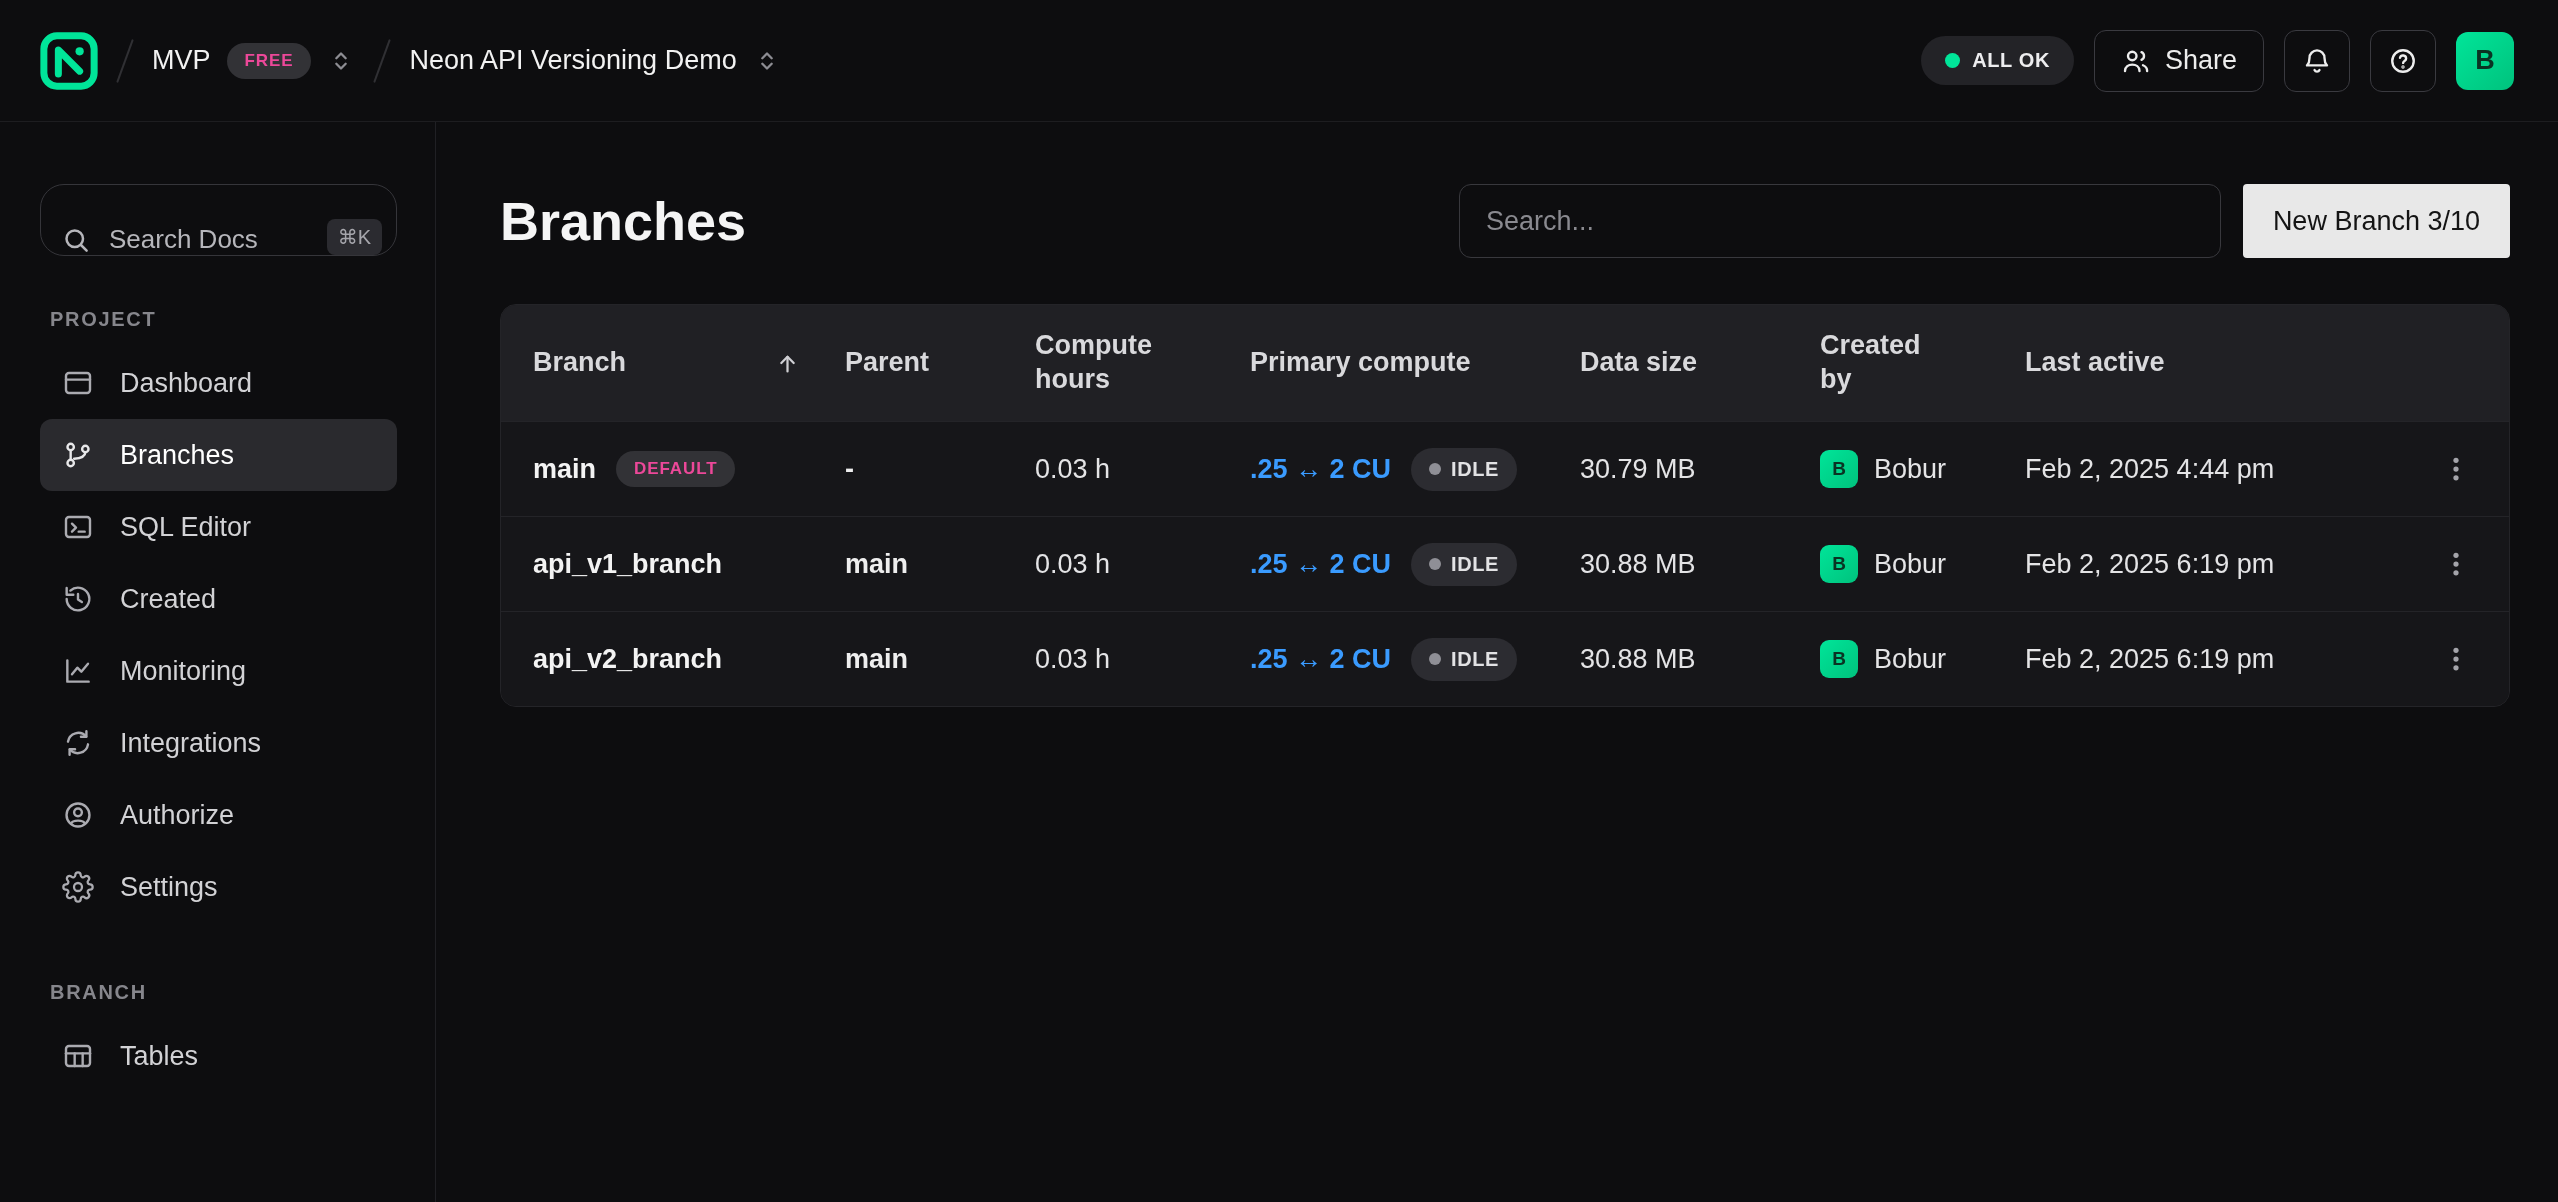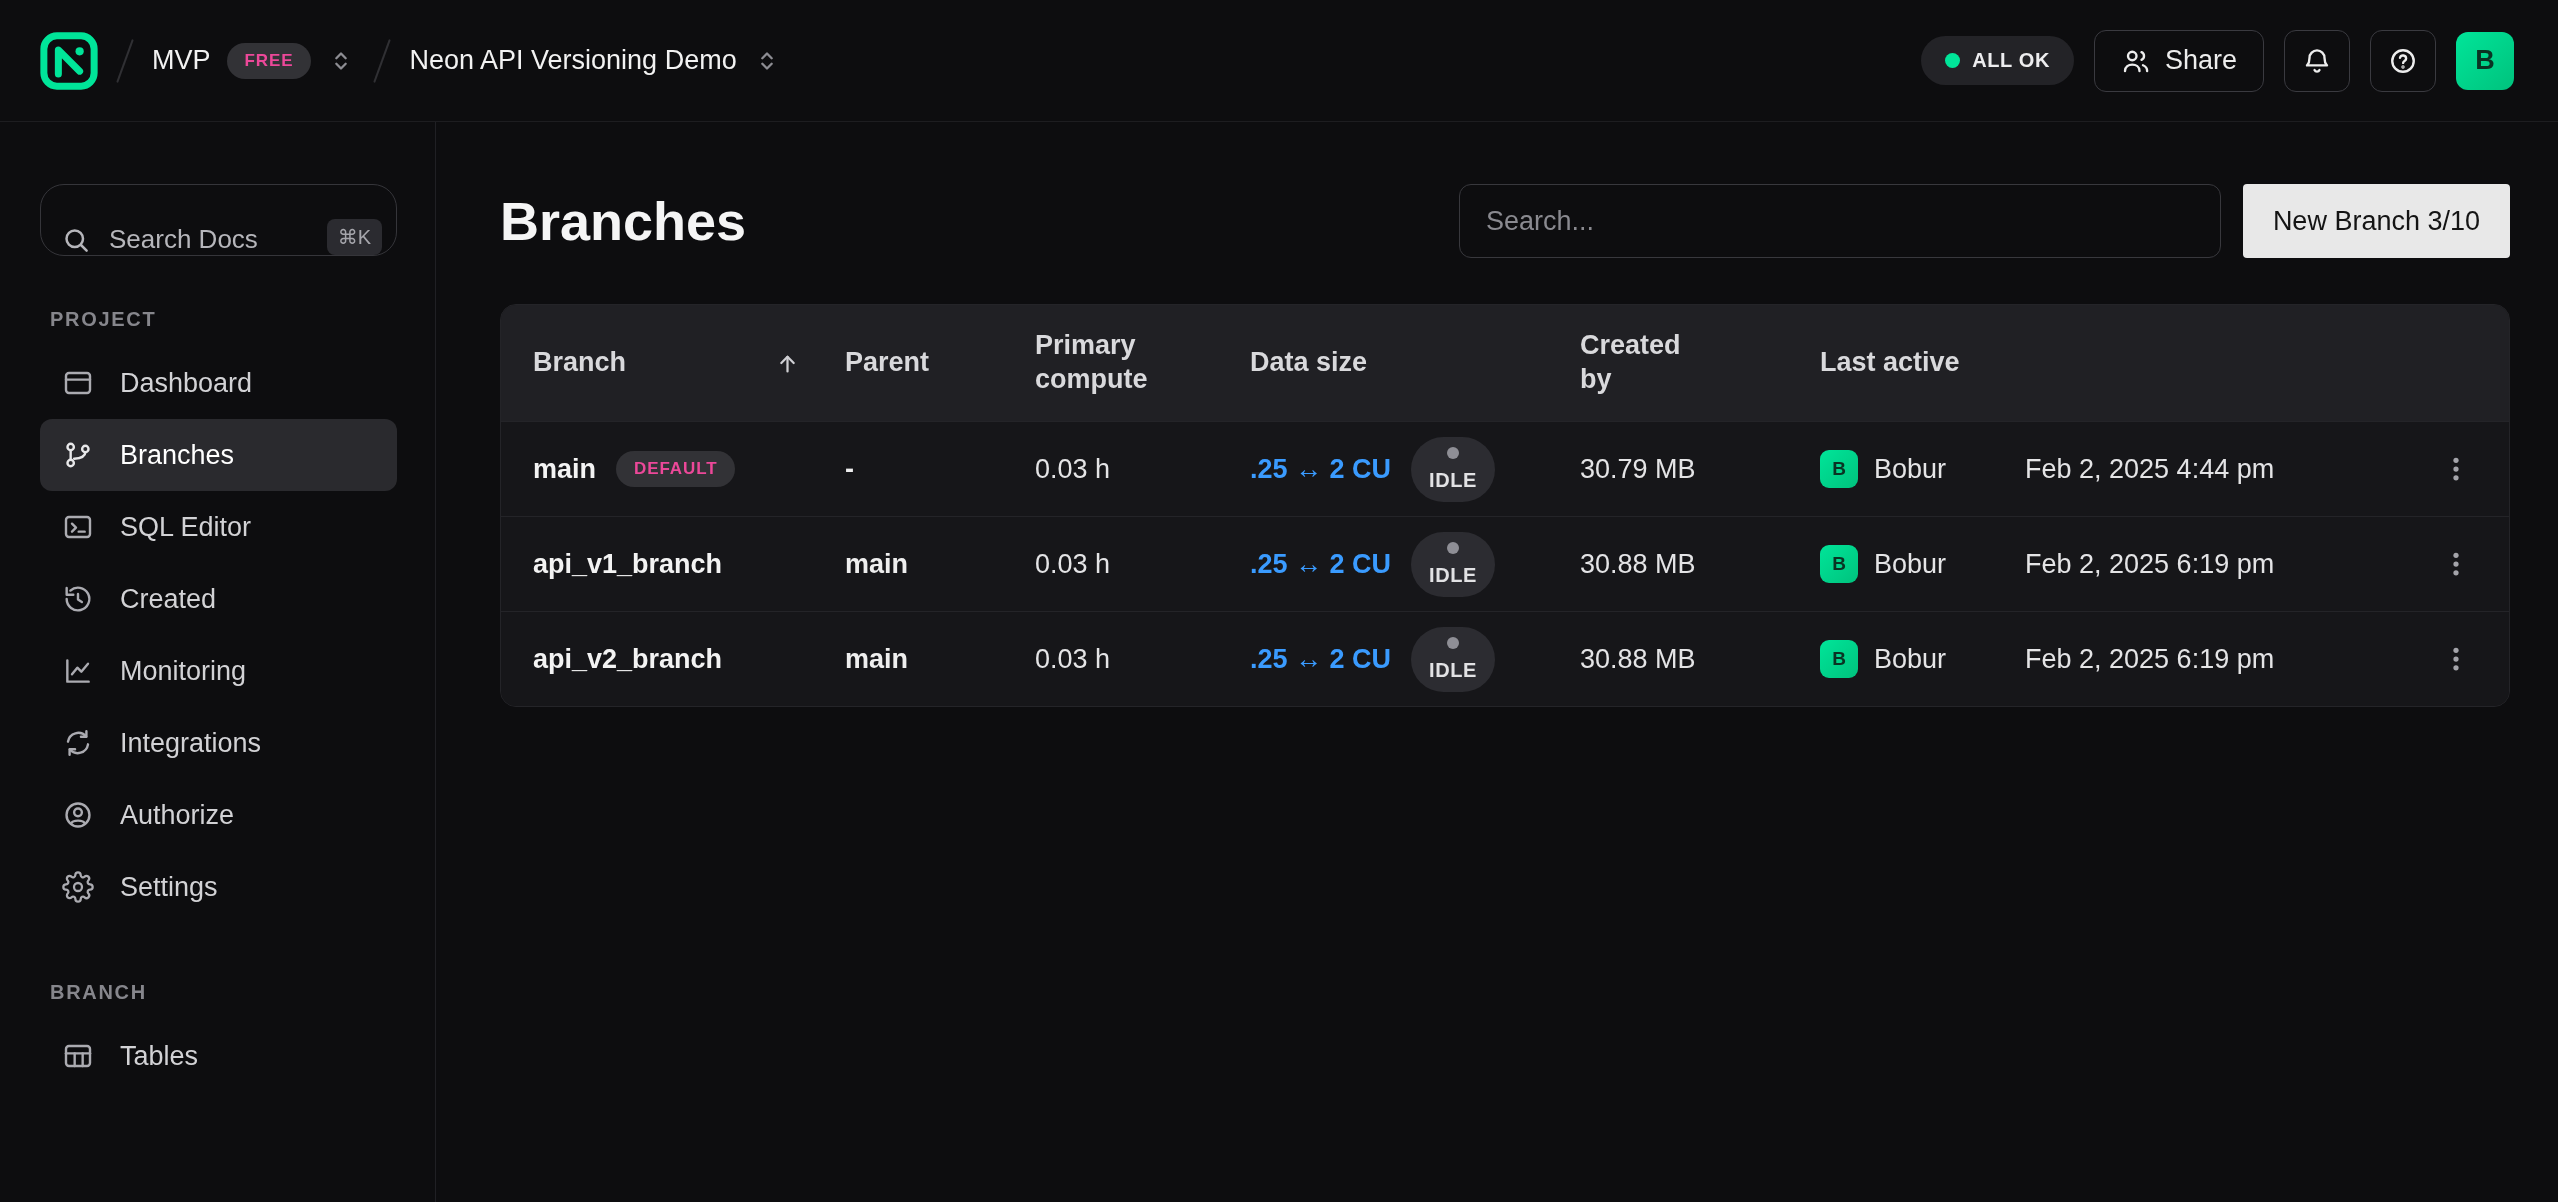--- a/index.html
+++ b/index.html
@@ -63,21 +63,21 @@
   .th { padding-right:24px; cursor:pointer; }
   .th-branch { display:flex; align-items:center; justify-content:space-between; padding-right:44px; }
   .sort-ico { color:#cfcfd3; display:flex; }
   .th-created .w { display:inline-block; max-width:120px; }
   .trow { height:95px; border-top:1px solid #242428; font-size:27px; color:#e4e4e6; background:#161619; }
   .cell-branch { display:flex; align-items:center; gap:20px; font-weight:700; color:#f3f3f3; }
   .cell-parent { font-weight:700; color:#eeeeee; }
   .cell-primary { display:flex; align-items:center; gap:20px; }
   .cu-link { color:#3a9bff; font-weight:700; cursor:pointer; white-space:nowrap; }
   .badge-idle { display:flex; align-items:center; gap:10px; background:#2c2c31; border-radius:999px;
-                padding:10px 18px; font-size:20px; font-weight:700; color:#e2e2e4; letter-spacing:.6px;flex-direction:column; }
+                padding:10px 18px; font-size:20px; font-weight:700; color:#e2e2e4; letter-spacing:.6px; }
   .dot-gray { width:12px; height:12px; border-radius:50%; background:#8f8f96; }
   .cell-creator { display:flex; align-items:center; gap:16px; }
   .mini-avatar { width:38px; height:38px; border-radius:9px; flex-shrink:0;
                  background:linear-gradient(135deg,#00e599,#00c27d); color:#0a3323;
                  font-size:19px; font-weight:700; display:flex; align-items:center; justify-content:center; }
   .kebab { justify-self:end; color:#a4a4aa; cursor:pointer; display:flex; padding:6px; }
 </style>
 </head>
 <body>
 
@@ -282,20 +282,21 @@
         <div class="th th-branch">
           <span>Branch</span>
           <span class="sort-ico">
             <svg viewBox="0 0 24 24" width="27" height="27" fill="none" stroke="currentColor" stroke-width="2" stroke-linecap="round" stroke-linejoin="round">
                 <path d="M12 19V6"></path>
                 <path d="M6.5 11.5 12 6l5.5 5.5"></path>
               </svg>
           </span>
         </div>
         <div class="th">Parent</div>
+        <div class="th">Compute hours</div>
         <div class="th">Primary compute</div>
         <div class="th">Data size</div>
         <div class="th th-created">
           <span class="w">Created by</span>
         </div>
         <div class="th">Last active</div>
         <div></div>
       </div>
 
       <div class="grid-cols trow">

